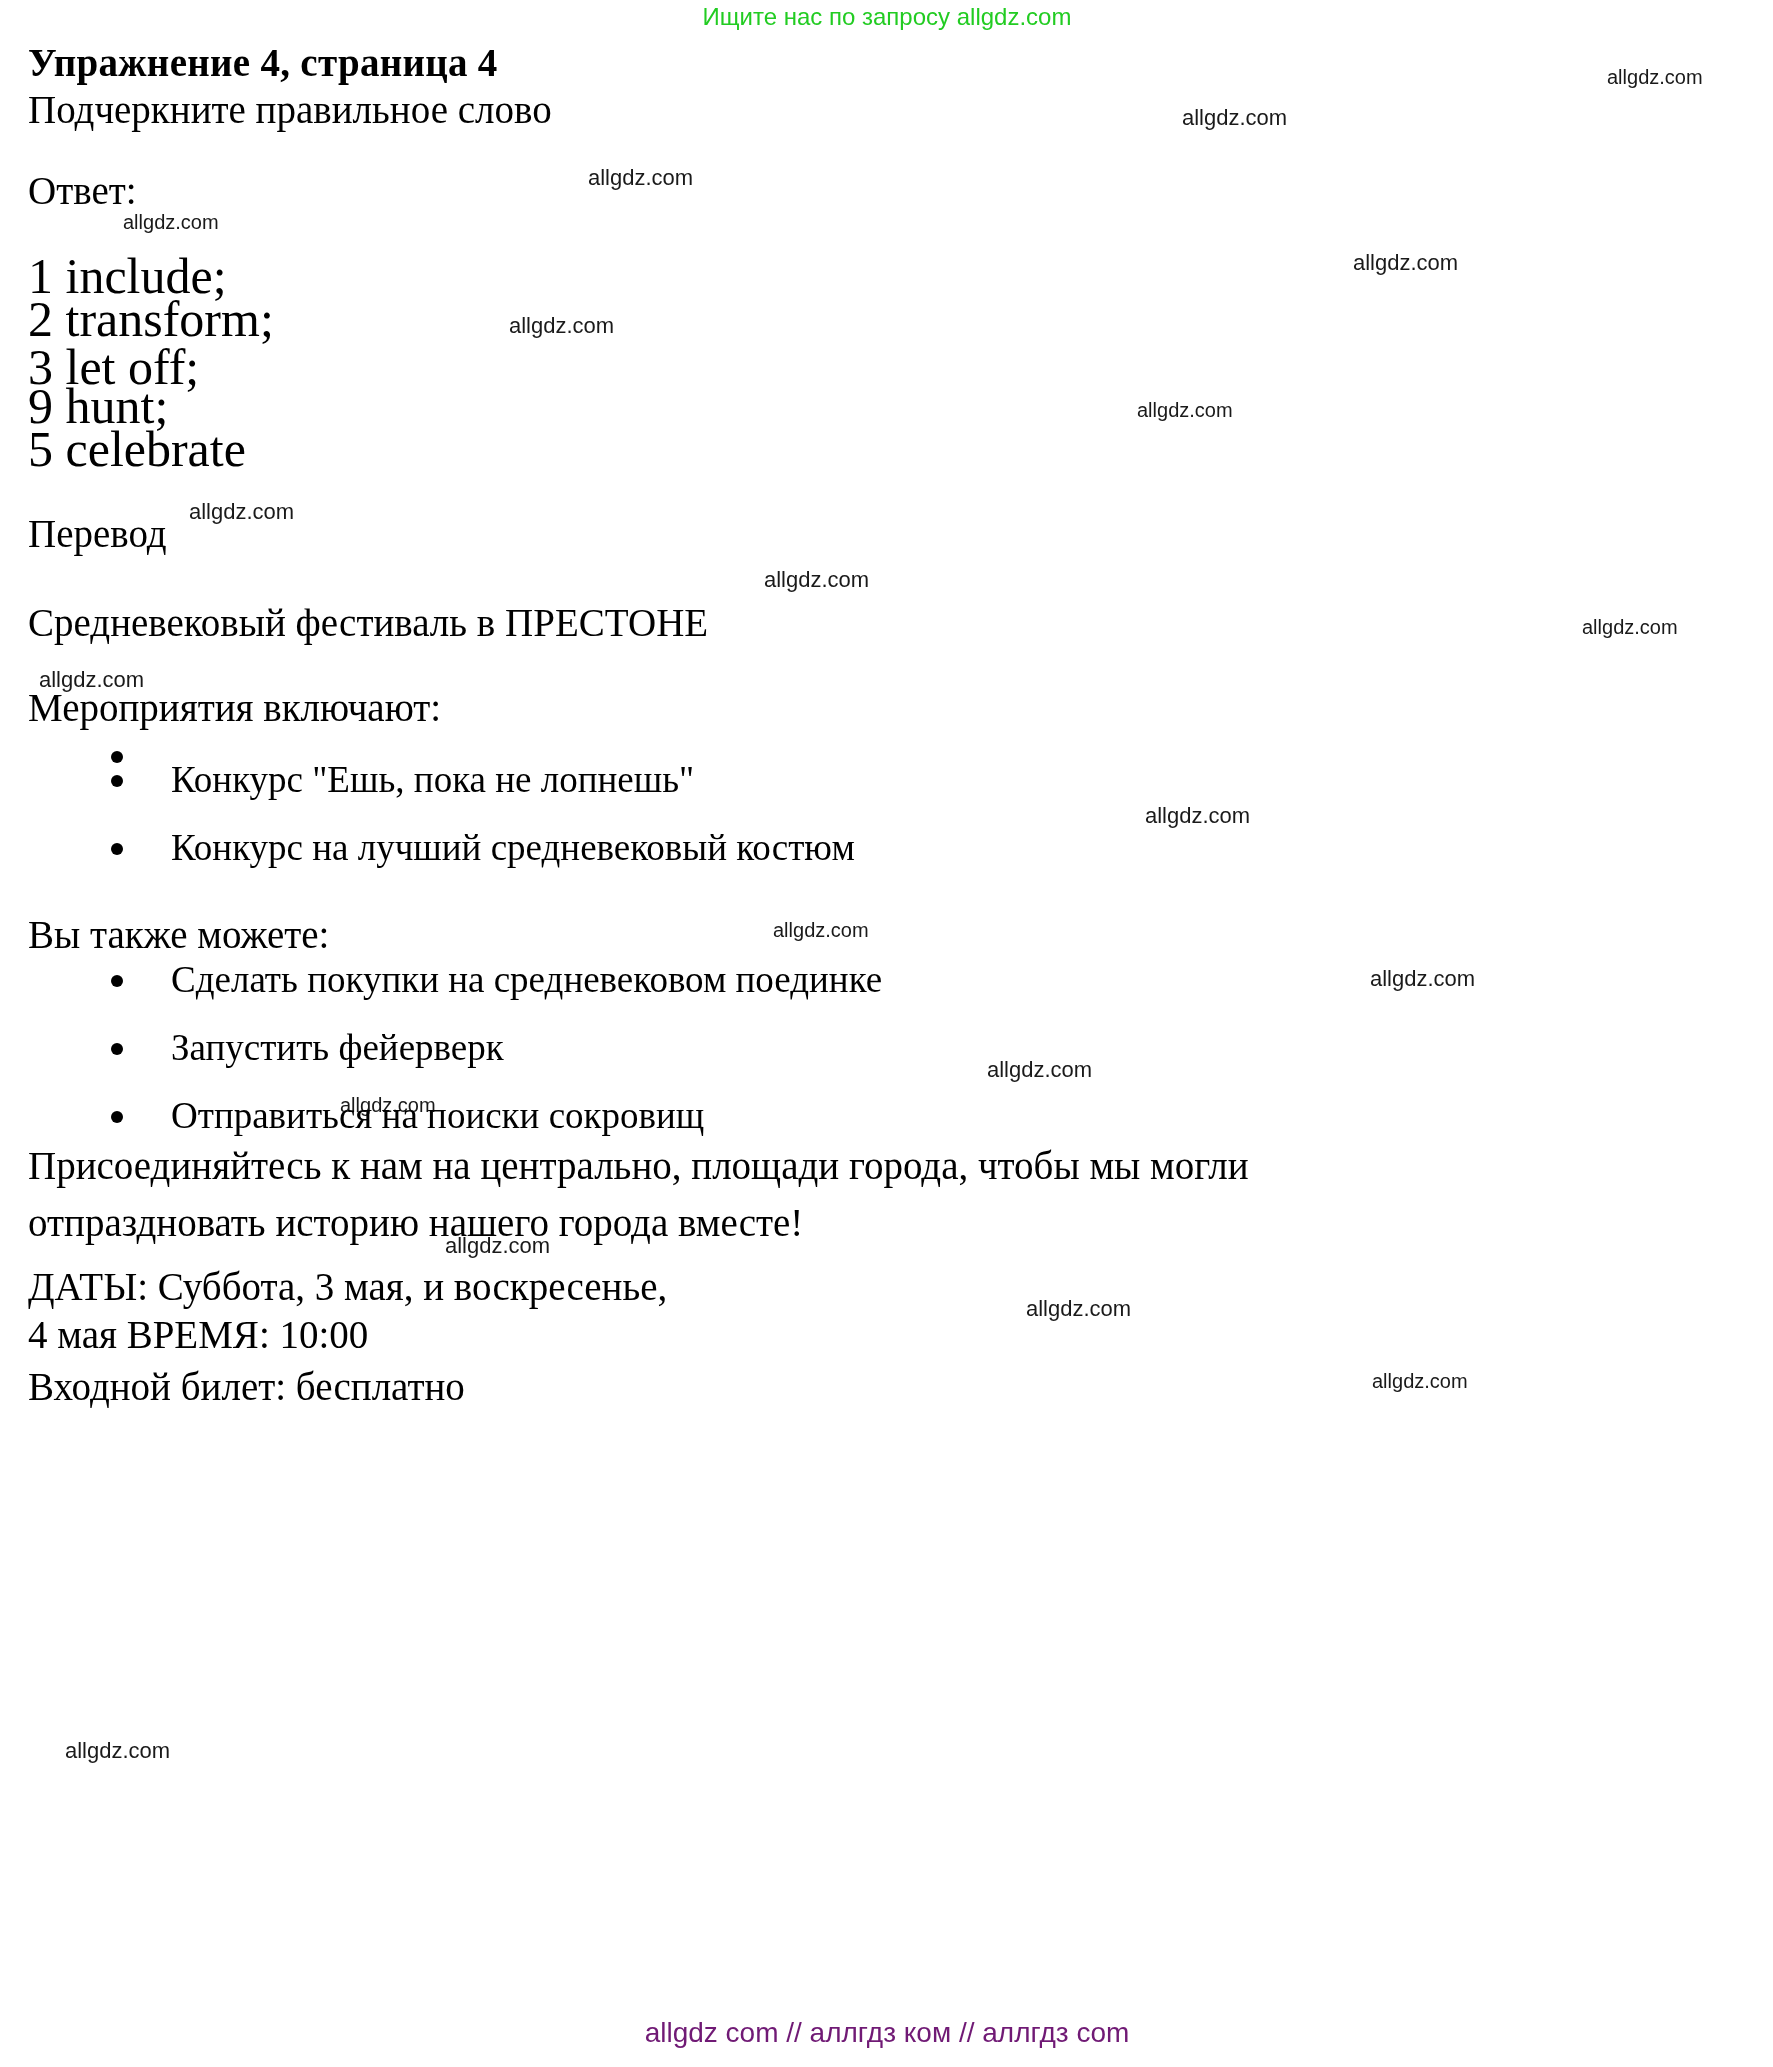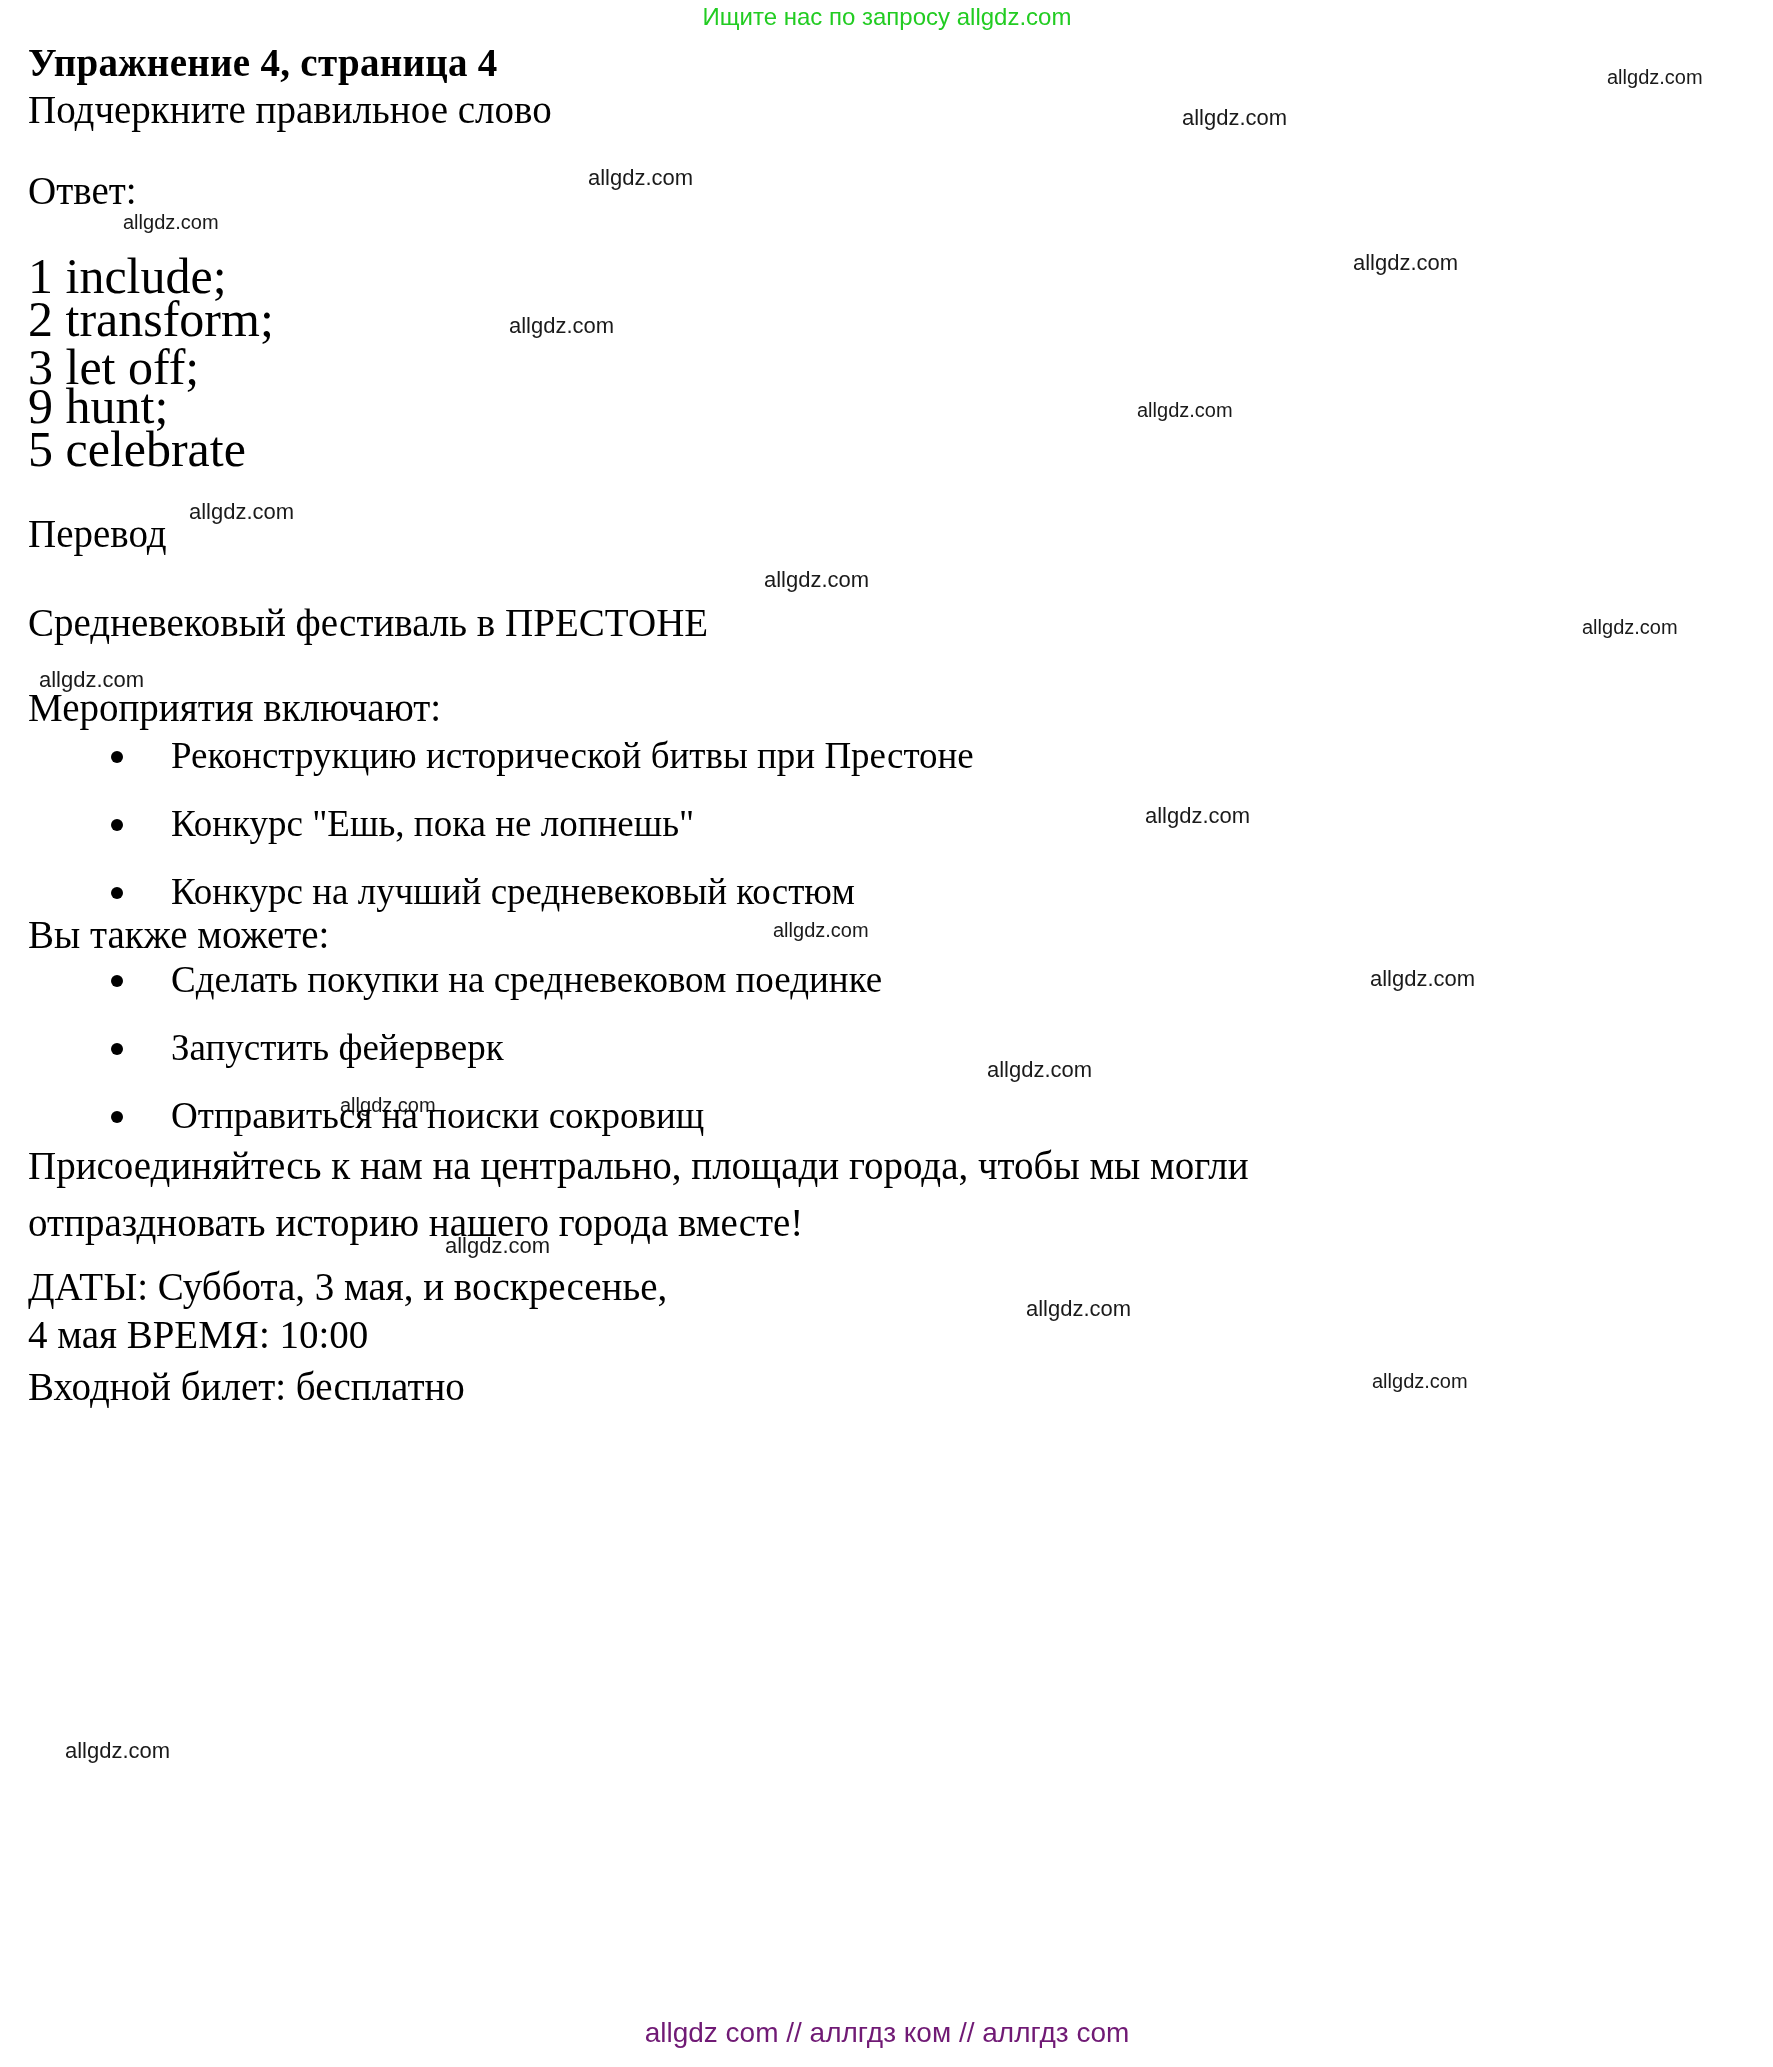--- a/index.html
+++ b/index.html
@@ -149,21 +149,21 @@
   <div class="blk ans-line" style="left:28px; top:383px;">9 hunt;</div>
   <div class="blk ans-line" style="left:28px; top:426px;">5 celebrate</div>
 
   <div class="blk h-line" style="left:28px; top:511px;">Перевод</div>
 
   <div class="blk h-line" style="left:28px; top:600px;">Средневековый фестиваль в ПРЕСТОНЕ</div>
 
   <div class="blk h-line" style="left:28px; top:685px;">Мероприятия включают:</div>
 
   <ul class="blist" id="events-list" style="left:111px; top:734px;">
-      <li><span class="dot"></span><span>Реконструкцию исторической битвы при Престоне</span></li>
+      <li><span class="dot"></span></li>
       <li><span class="dot"></span><span>Конкурс "Ешь, пока не лопнешь"</span></li>
       <li><span class="dot"></span><span>Конкурс на лучший средневековый костюм</span></li>
     </ul>
 
   <div class="blk h-line" style="left:28px; top:912px;">Вы также можете:</div>
 
   <ul class="blist" id="also-list" style="left:111px; top:958px;">
       <li><span class="dot"></span><span>Сделать покупки на средневековом поединке</span></li>
       <li><span class="dot"></span><span>Запустить фейерверк</span></li>
       <li><span class="dot"></span><span>Отправиться на поиски сокровищ</span></li>

